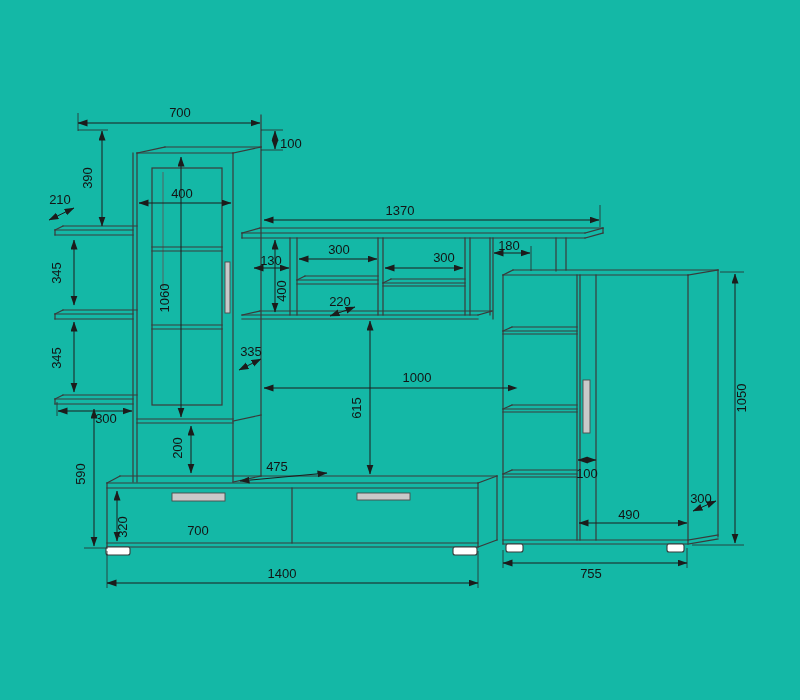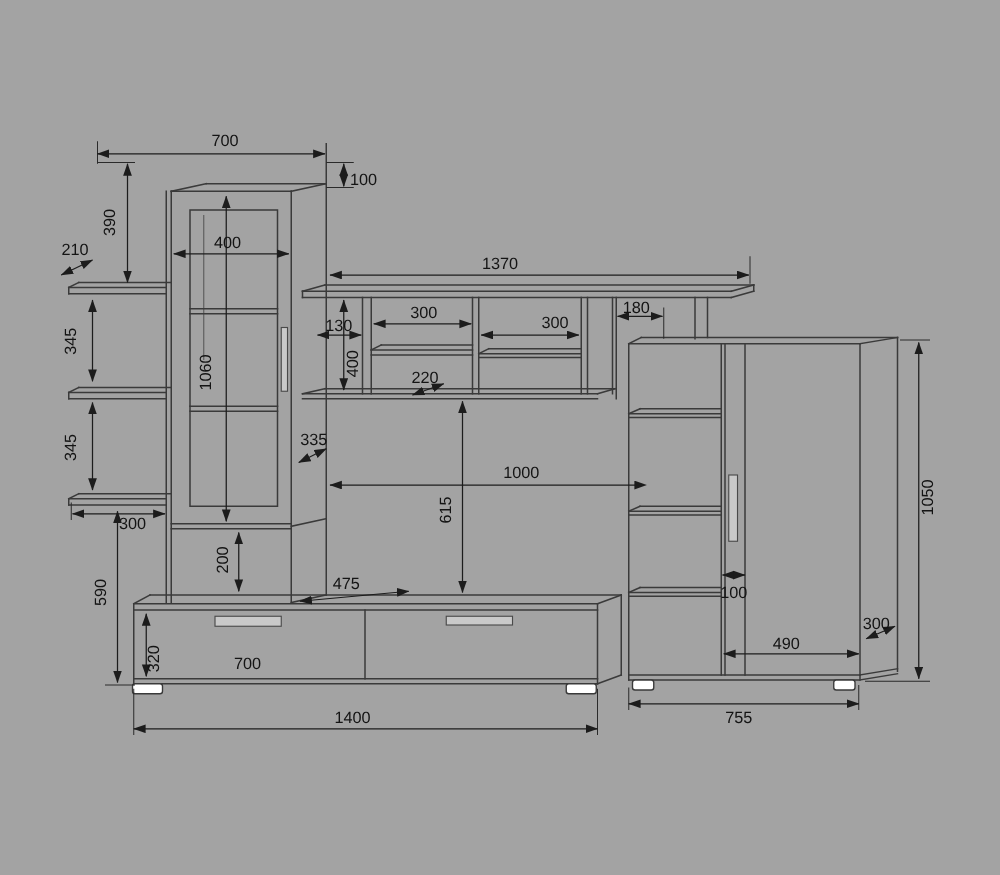--- a/index.html
+++ b/index.html
@@ -1,16 +1,16 @@
 <!DOCTYPE html>
 <html><head>
 <meta charset="utf-8">
 <style>
   html,body{margin:0;padding:0;background:#ffffff;}
-  .page{position:relative;width:800px;height:700px;background:#a3a3a3;overflow:hidden;
+  .page{position:relative;width:800px;height:700px;background:#14b8a6;overflow:hidden;
         font-family:"Liberation Sans",sans-serif;}
   svg{display:block;}
   .f{stroke:#3a3a3a;stroke-width:1.2;fill:none;stroke-linecap:square;}
   .fthin{stroke:#5a5a5a;stroke-width:0.9;fill:none;}
   .dim{stroke:#1c1c1c;stroke-width:1;fill:none;}
   .ext{stroke:#2a2a2a;stroke-width:0.8;fill:none;}
   .dash{stroke:#1c1c1c;stroke-width:1;fill:none;stroke-dasharray:4 3;}
   .handle{fill:#c9c9c9;stroke:#4a4a4a;stroke-width:0.9;}
   .foot{fill:#ffffff;stroke:#3a3a3a;stroke-width:1.1;}
   .t{font-family:"Liberation Sans",sans-serif;font-size:13px;fill:#141414;}

